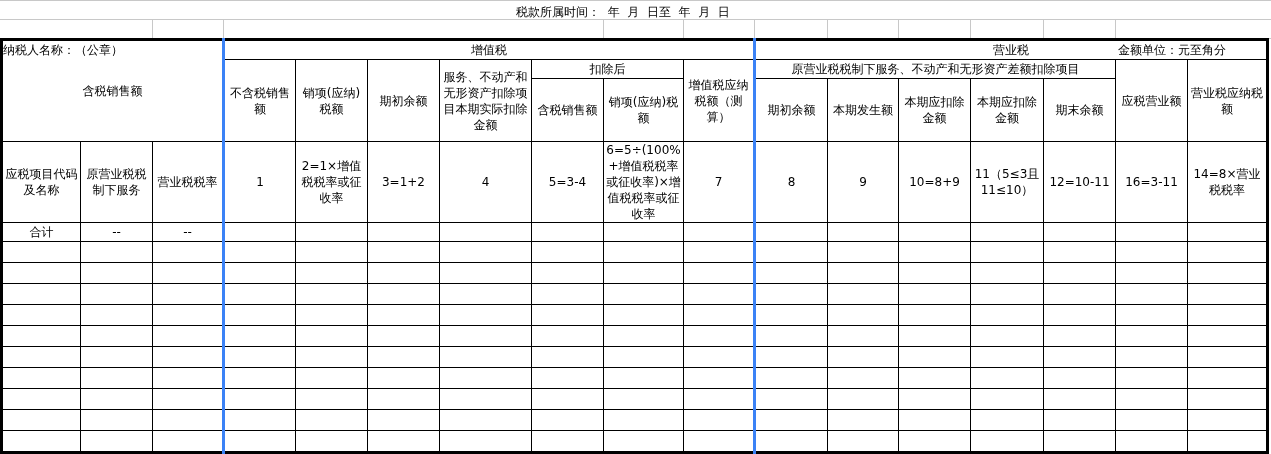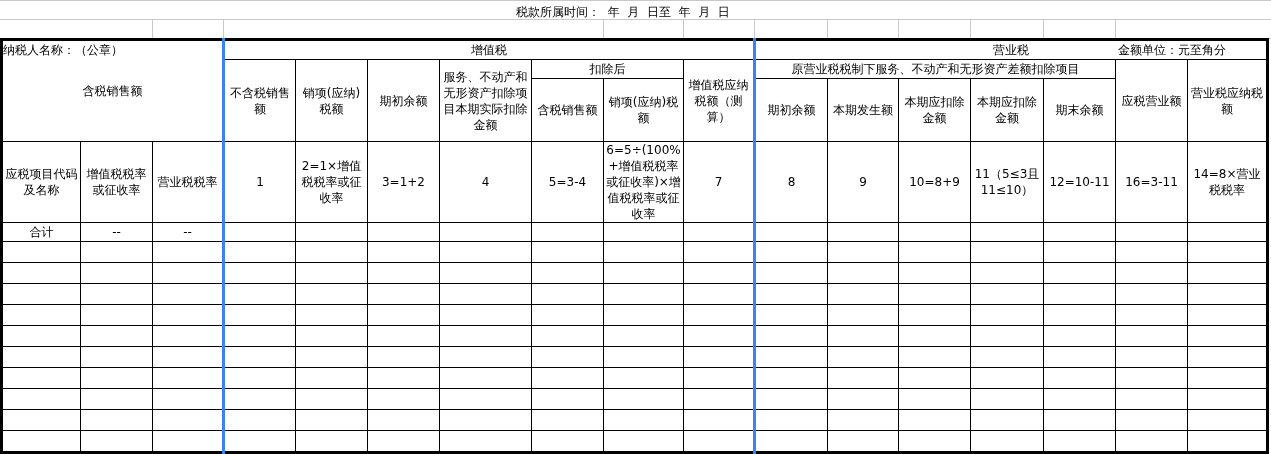--- a/index.html
+++ b/index.html
@@ -90,21 +90,21 @@
         <td>含税销售额</td>
         <td>销项(应纳)税额</td>
         <td>期初余额</td>
         <td>本期发生额</td>
         <td>本期应扣除金额</td>
         <td>本期应扣除金额</td>
         <td>期末余额</td>
       </tr>
       <tr class="r-idx">
         <td>应税项目代码及名称</td>
-        <td>增值税税率或征收率</td>
+        <td>原营业税税制下服务</td>
         <td class="thick-r">营业税税率</td>
         <td>1</td>
         <td>2=1×增值税税率或征收率</td>
         <td>3=1+2</td>
         <td>4</td>
         <td>5=3-4</td>
         <td>6=5÷(100%+增值税税率或征收率)×增值税税率或征收率</td>
         <td class="thick-r">7</td>
         <td>8</td>
         <td>9</td>

